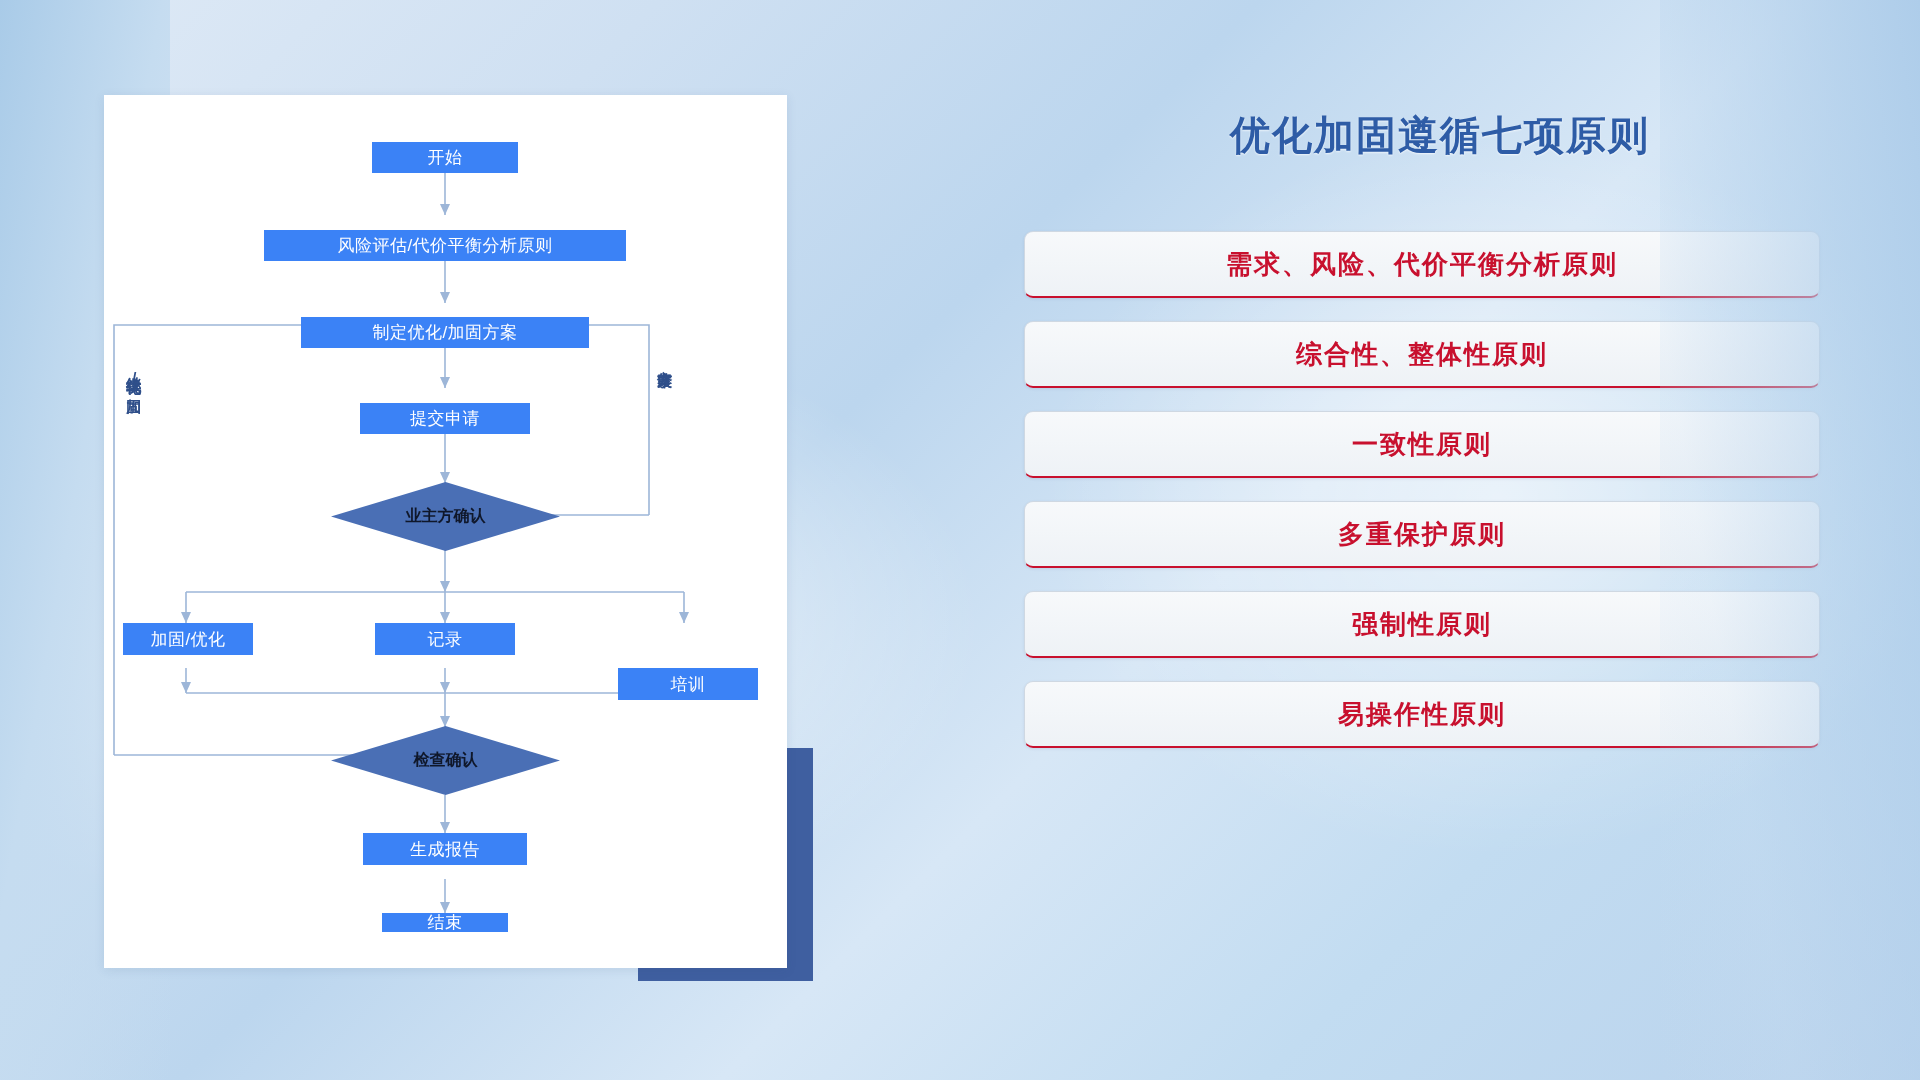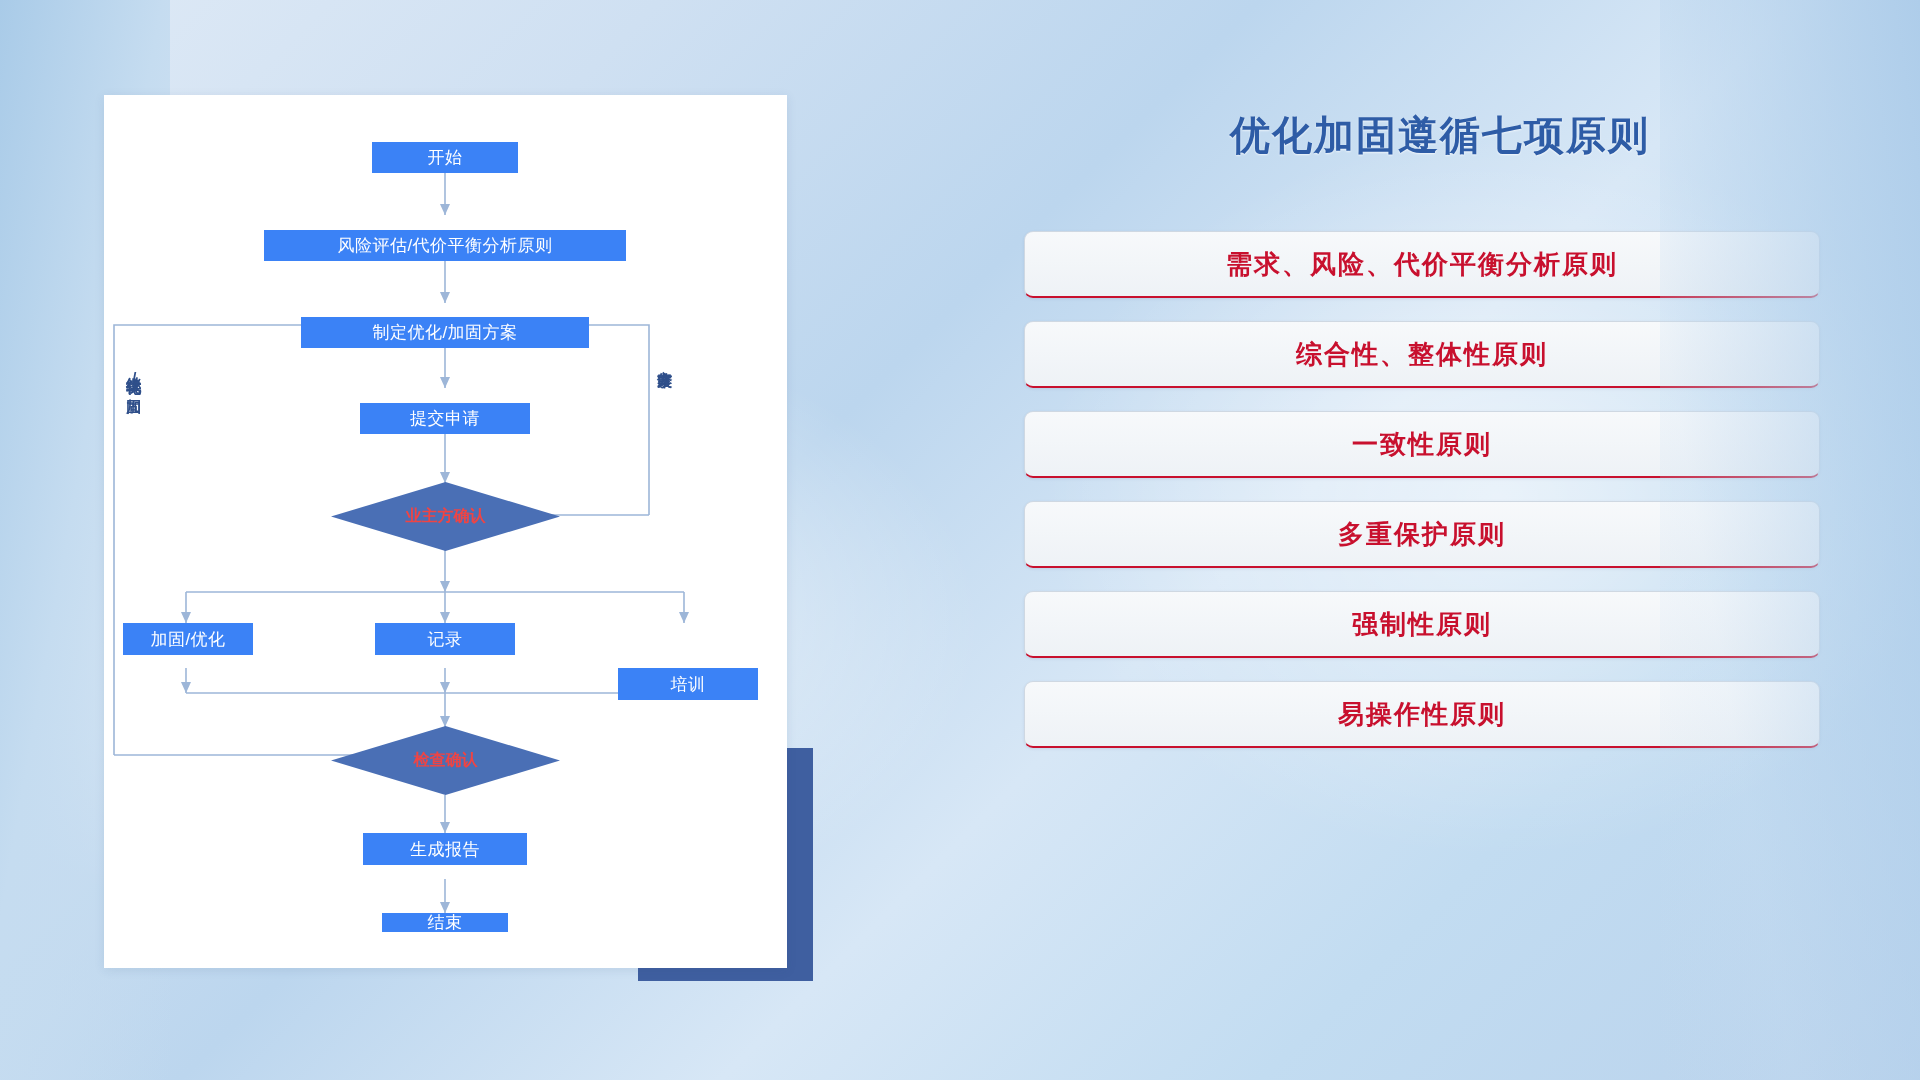--- a/index.html
+++ b/index.html
@@ -67,21 +67,21 @@
     font-size: 17px;
     font-weight: normal;
     display: flex;
     align-items: center;
     justify-content: center;
     letter-spacing: 0.5px;
     white-space: nowrap;
   }
   .diamond {
     position: absolute;
-    color: #ef4444;
+    color: #0f172a;
     font-size: 16px;
     font-weight: bold;
     display: flex;
     align-items: center;
     justify-content: center;
   }
   .diamond .dshape {
     position: absolute;
     left: 0; top: 0; width: 100%; height: 100%;
     background: #4a6fb5;

